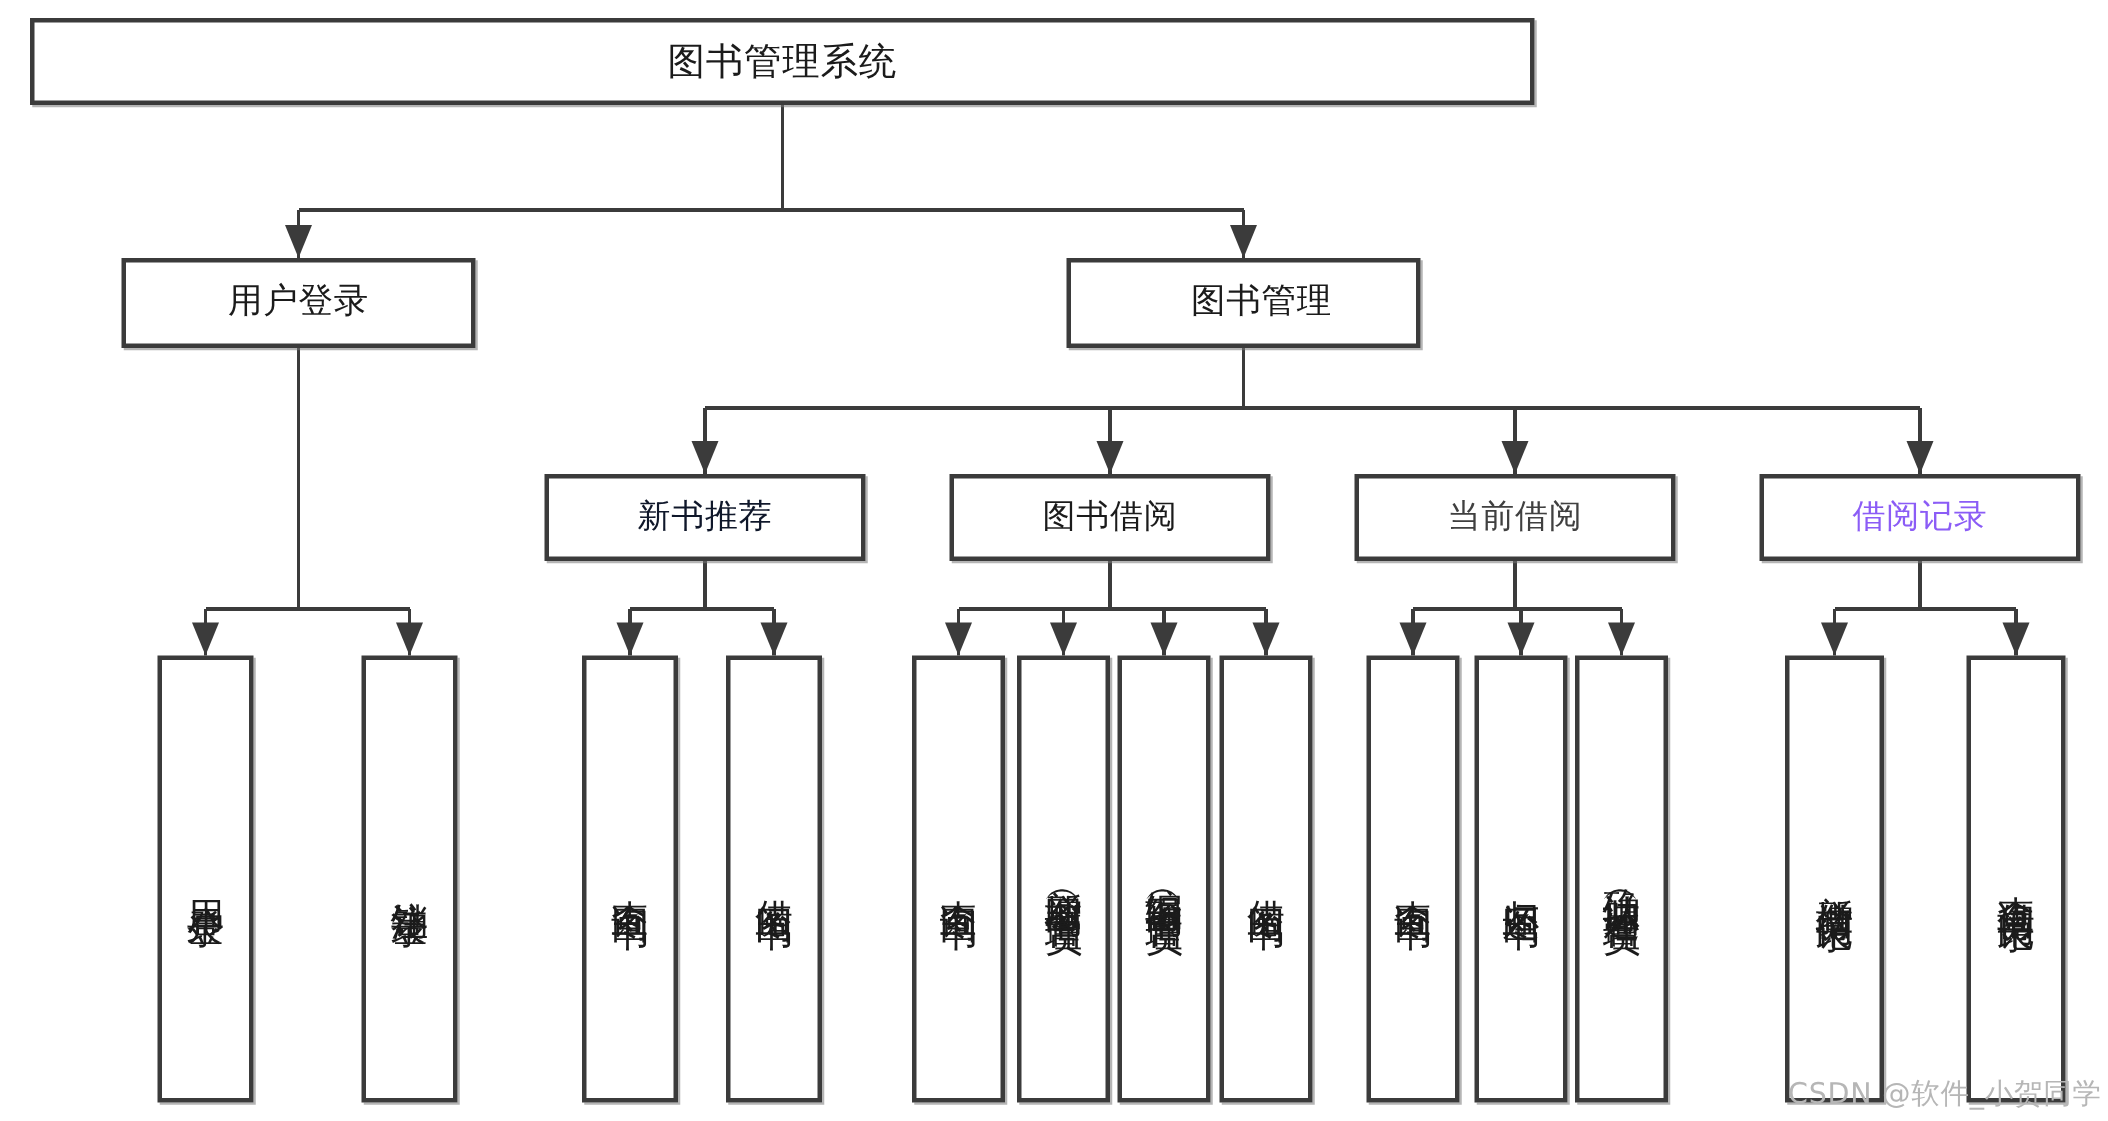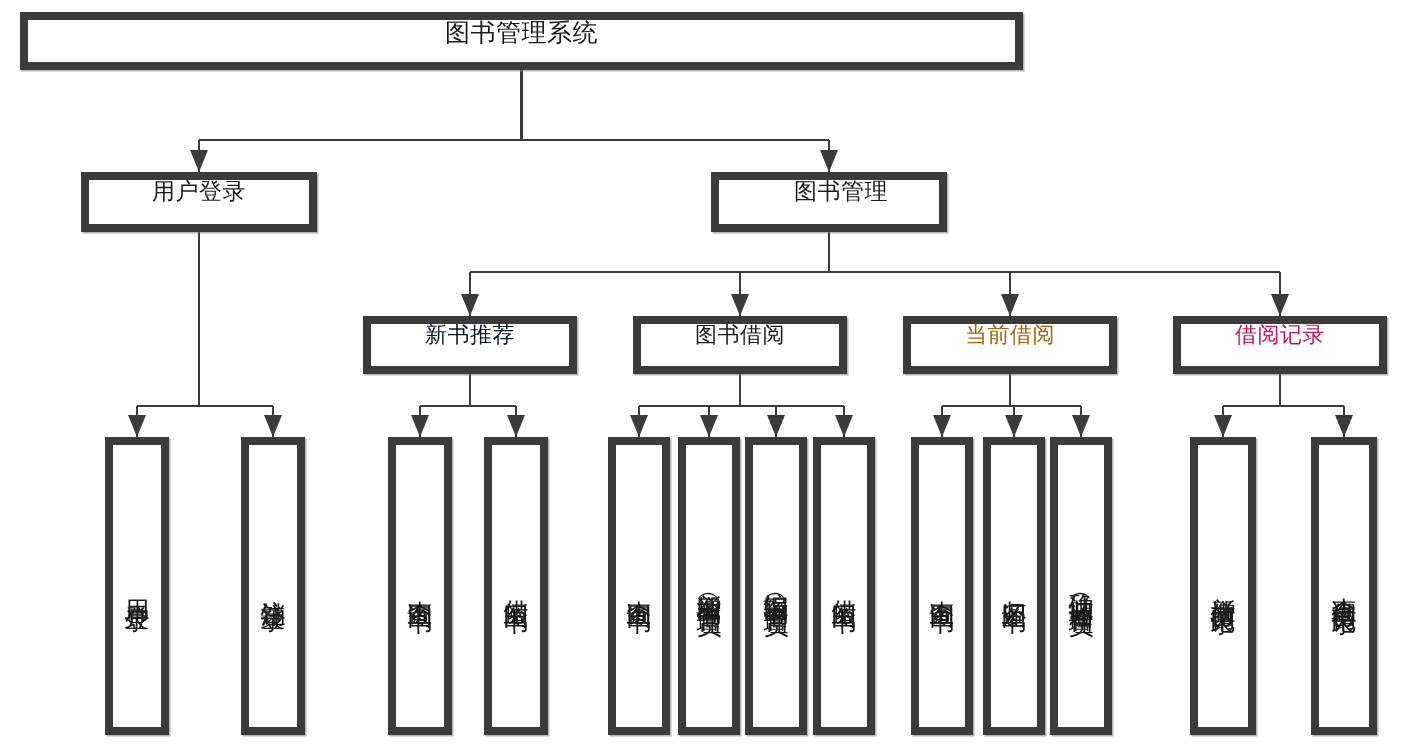--- a/index.html
+++ b/index.html
@@ -24,23 +24,24 @@
     left: 0;
     top: 0;
     width: 1405px;
     height: 747px;
     pointer-events: none;
   }
   .node {
     position: absolute;
     box-sizing: border-box;
     background: #ffffff;
-    border: 8px solid #4c1d95;
+    border: 3px solid #4c1d95;
     box-shadow: 1.5px 1.5px 0 0 rgba(120,120,120,0.55);
     display: flex;
+    align-items: center;
     justify-content: center;
     color: #1b1b1b;
   }
   .node .label {
     display: block;
     text-align: center;
     line-height: 1.02;
     letter-spacing: 0.5px;
     white-space: nowrap;
   }
@@ -135,24 +136,24 @@
       </div>
       <div class="node lvl2 horiz" style="left: 711px; top: 172px; width: 236px; height: 60px; border-color: rgb(59, 59, 59); background: rgb(255, 255, 255); color: rgb(27, 27, 27); padding-left: 24px;">
         <span class="label">图书管理</span>
       </div>
       <div class="node lvl3 horiz" style="left: 363px; top: 316px; width: 214px; height: 58px; border-color: rgb(59, 59, 59); background: rgb(255, 255, 255); color: #0f172a;">
         <span class="label">新书推荐</span>
       </div>
       <div class="node lvl3 horiz" style="left: 633px; top: 316px; width: 214px; height: 58px; border-color: rgb(59, 59, 59); background: rgb(255, 255, 255); color: rgb(27, 27, 27);">
         <span class="label">图书借阅</span>
       </div>
-      <div class="node lvl3 horiz" style="left: 903px; top: 316px; width: 214px; height: 58px; border-color: rgb(59, 59, 59); background: rgb(255, 255, 255); color: #a16207;">
+      <div class="node lvl3 horiz" style="left: 903px; top: 316px; width: 214px; height: 58px; border-color: rgb(59, 59, 59); background: rgb(255, 255, 255); color: #404040;">
         <span class="label">当前借阅</span>
       </div>
-      <div class="node lvl3 horiz" style="left: 1173px; top: 316px; width: 214px; height: 58px; border-color: rgb(59, 59, 59); background: rgb(255, 255, 255); color: #be185d;">
+      <div class="node lvl3 horiz" style="left: 1173px; top: 316px; width: 214px; height: 58px; border-color: rgb(59, 59, 59); background: rgb(255, 255, 255); color: #8b5cf6;">
         <span class="label">借阅记录</span>
       </div>
       <div class="node leaf vert" style="left: 105px; top: 437px; width: 64px; height: 298px; border-color: rgb(59, 59, 59); background: rgb(255, 255, 255); color: rgb(27, 27, 27);">
         <span class="label">用户登录</span>
       </div>
       <div class="node leaf vert" style="left: 241px; top: 437px; width: 64px; height: 298px; border-color: rgb(59, 59, 59); background: rgb(255, 255, 255); color: rgb(27, 27, 27);">
         <span class="label">注销登录</span>
       </div>
       <div class="node leaf vert" style="left: 388px; top: 437px; width: 64px; height: 298px; border-color: rgb(59, 59, 59); background: rgb(255, 255, 255); color: rgb(27, 27, 27);">
         <span class="label">查询图书</span>
@@ -181,13 +182,14 @@
       <div class="node leaf vert" style="left: 1050px; top: 437px; width: 62px; height: 298px; border-color: rgb(59, 59, 59); background: rgb(255, 255, 255); color: rgb(27, 27, 27);">
         <span class="label">确认归还（管理员）</span>
       </div>
       <div class="node leaf vert" style="left: 1190px; top: 437px; width: 66px; height: 298px; border-color: rgb(59, 59, 59); background: rgb(255, 255, 255); color: rgb(27, 27, 27);">
         <span class="label">新增借阅记录</span>
       </div>
       <div class="node leaf vert" style="left: 1311px; top: 437px; width: 66px; height: 298px; border-color: rgb(59, 59, 59); background: rgb(255, 255, 255); color: rgb(27, 27, 27);">
         <span class="label">查询借阅记录</span>
       </div>
     </div>
+  <div class="watermark" style="left: 1192px; top: 716px; color: rgb(182, 182, 182);">CSDN @软件_小贺同学</div>
 </div>
 
 </body></html>

